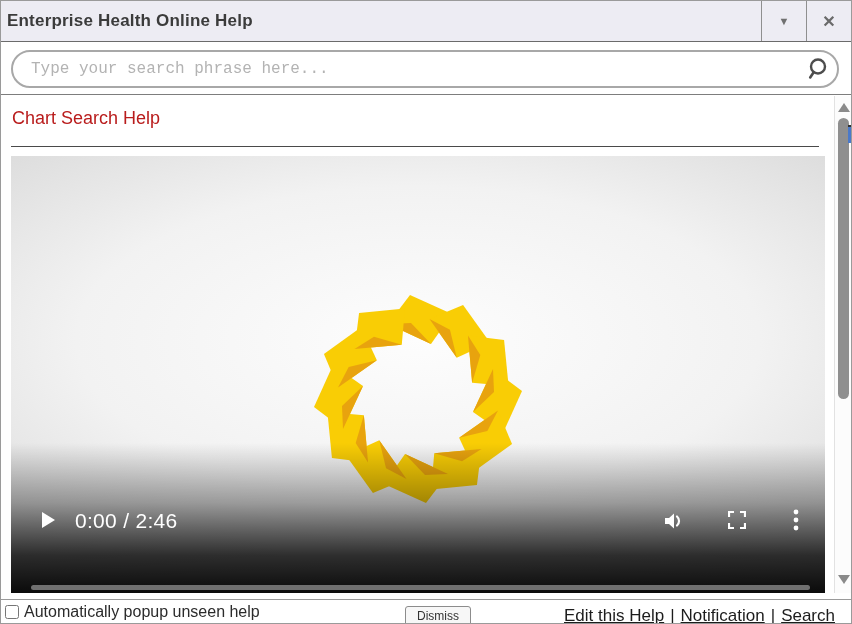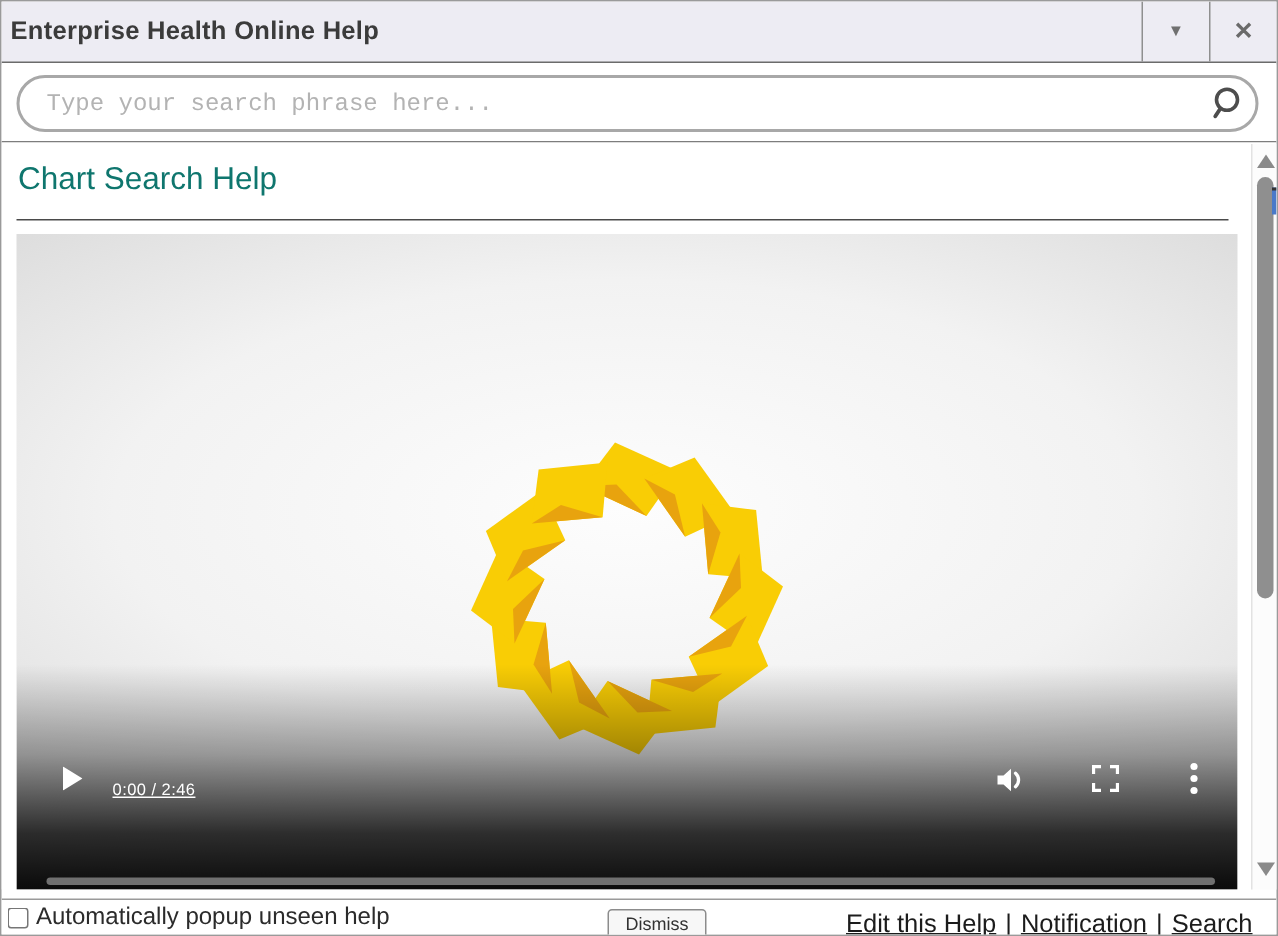--- a/index.html
+++ b/index.html
@@ -45,21 +45,21 @@
   }
   .search-pill input::placeholder { color:#b3b3b3; }
   .search-icon-wrap { width:40px; display:flex; justify-content:center; cursor:pointer; }
 
   
   .content {
     position:absolute; top:94px; left:0; right:0; height:498px; background:#fff;
   }
   .page-heading {
     position:absolute; top:13px; left:11px;
-    font-size:21px; color:#0f766e;
+    font-size:18px; color:#b91c1c;
   }
   .heading-rule {
     position:absolute; top:51px; left:10px; width:808px;
     border-top:1px solid #4a4a4a;
   }
 
   
   .scrollbar {
     position:absolute; top:1px; right:0; width:17px; bottom:0;
     background:#fcfcfc; border-left:1px solid #e2e2e2;
@@ -90,21 +90,21 @@
     position:absolute; left:50%; top:243px; transform:translate(-50%,-50%);
   }
   .video-shade {
     position:absolute; left:0; right:0; bottom:0; height:150px;
     background:linear-gradient(to bottom,
       rgba(0,0,0,0) 0%, rgba(0,0,0,.35) 40%, rgba(0,0,0,.8) 75%, rgba(0,0,0,.95) 100%);
   }
   .vc-play { position:absolute; left:30px; bottom:61px; cursor:pointer; }
   .vc-time {
     position:absolute; left:64px; bottom:60px;
-    color:#fff; font-size:11px; letter-spacing:.3px;text-decoration:underline;
+    color:#fff; font-size:21px; letter-spacing:.3px;
   }
   .vc-volume { position:absolute; right:140px; bottom:59px; cursor:pointer; }
   .vc-full { position:absolute; right:79px; bottom:60px; cursor:pointer; }
   .vc-kebab { position:absolute; right:26px; bottom:58px; cursor:pointer; }
   .vc-progress {
     position:absolute; left:20px; right:15px; bottom:3px; height:5px;
     background:#707070; border-radius:3px; cursor:pointer;
   }
 
   

